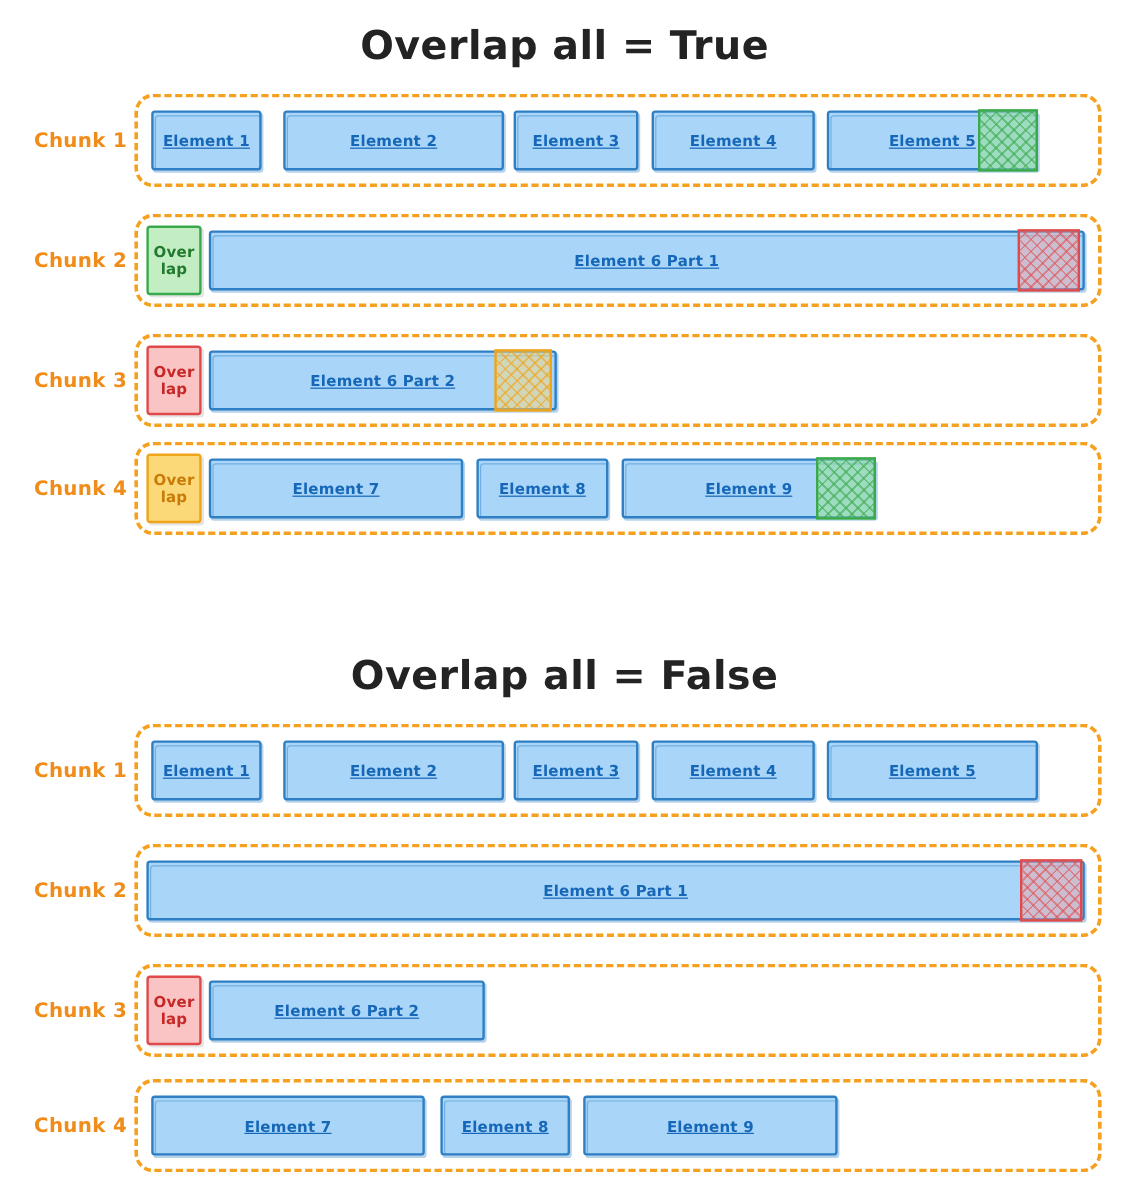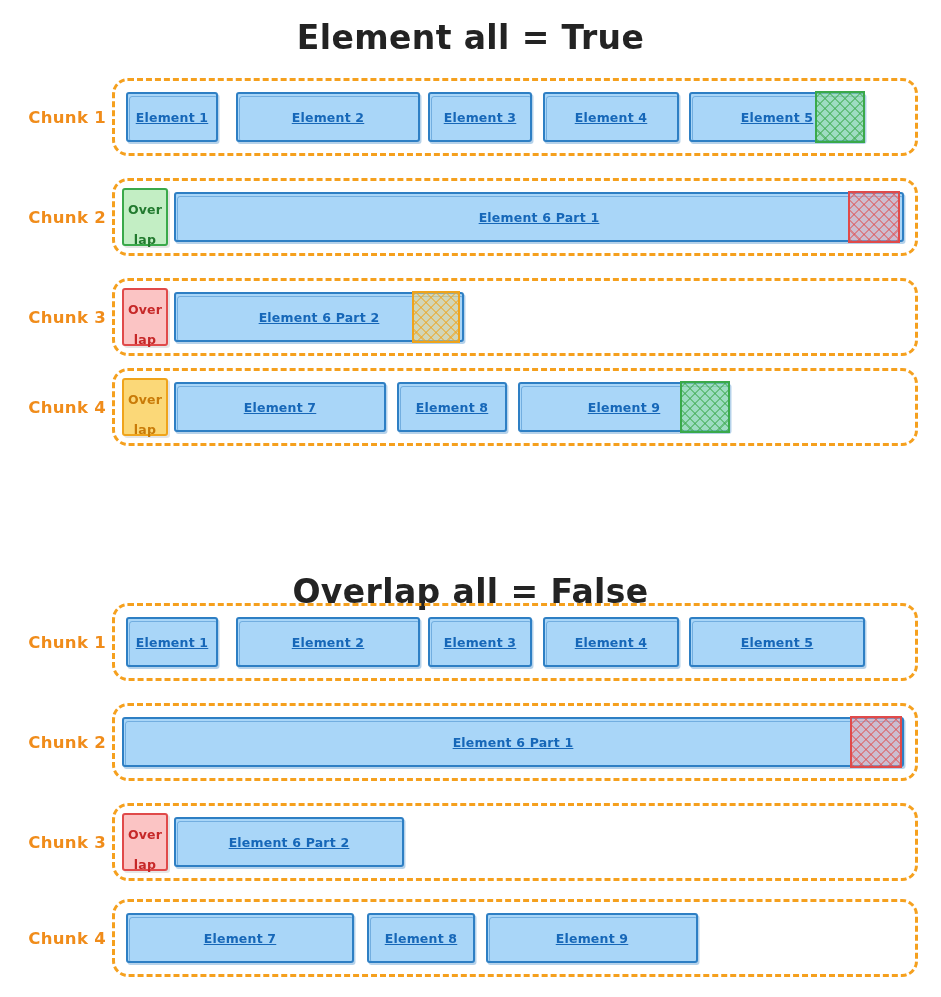--- a/index.html
+++ b/index.html
@@ -116,21 +116,21 @@
     display: flex;
     flex-direction: column;
     align-items: center;
     justify-content: center;
     font-size: 12.5px;
     font-weight: 600;
     line-height: 1.12;
     letter-spacing: 0.2px;
     box-shadow: 2px 2px 0 rgba(0,0,0,0.10);
   }
-  .badge span { display: block; margin-top: 16px; }
+  .badge span { display: block; }
 
   .badge.green  { background: #C3EEC4; border: 2px solid #3AA94A; color: #227A2F; }
   .badge.red    { background: #FBC4C4; border: 2px solid #E04A4A; color: #C62828; }
   .badge.orange { background: #FBD878; border: 2px solid #EFA41C; color: #C97B08; }
 
   
   .hatch {
     position: absolute;
     top: 13px;
     height: 52px;
@@ -156,21 +156,21 @@
     background-color: rgba(250, 214, 120, 0.5);
     background-image:
       repeating-linear-gradient(45deg,  rgba(239,164,28,0.55) 0 1.5px, transparent 1.5px 7px),
       repeating-linear-gradient(-45deg, rgba(239,164,28,0.55) 0 1.5px, transparent 1.5px 7px);
   }
 </style>
 </head>
 <body>
 
 <div id="diagram-root">
-    <div class="section-title" style="top: 18px;">Element all = True</div>
+    <div class="section-title" style="top: 18px;">Overlap all = True</div>
     <div class="chunk-row" style="top: 78px;">
       <div class="chunk-label">Chunk 1</div>
       <div class="chunk-box"></div>
       <div class="track">
         <div class="el" style="left: 14px; width: 92px;">
           <span class="el-label">Element 1</span>
         </div>
         <div class="el" style="left: 124px; width: 184px;">
           <span class="el-label">Element 2</span>
         </div>
@@ -227,21 +227,21 @@
         </div>
         <div class="el" style="left: 285px; width: 110px;">
           <span class="el-label">Element 8</span>
         </div>
         <div class="el" style="left: 406px; width: 212px;">
           <span class="el-label">Element 9</span>
         </div>
         <div class="hatch green" style="left: 568px; width: 50px;"></div>
       </div>
     </div>
-    <div class="section-title" style="top: 572px;">Overlap all = False</div>
+    <div class="section-title" style="top: 543px;">Overlap all = False</div>
     <div class="chunk-row" style="top: 603px;">
       <div class="chunk-label">Chunk 1</div>
       <div class="chunk-box"></div>
       <div class="track">
         <div class="el" style="left: 14px; width: 92px;">
           <span class="el-label">Element 1</span>
         </div>
         <div class="el" style="left: 124px; width: 184px;">
           <span class="el-label">Element 2</span>
         </div>

